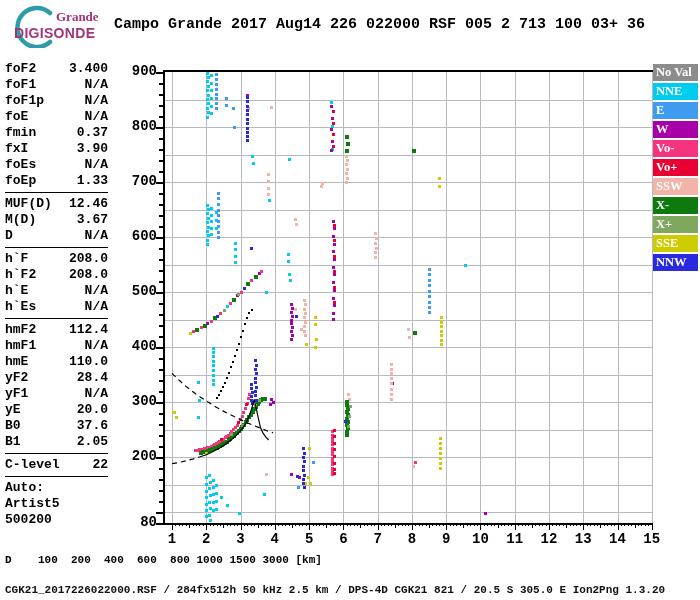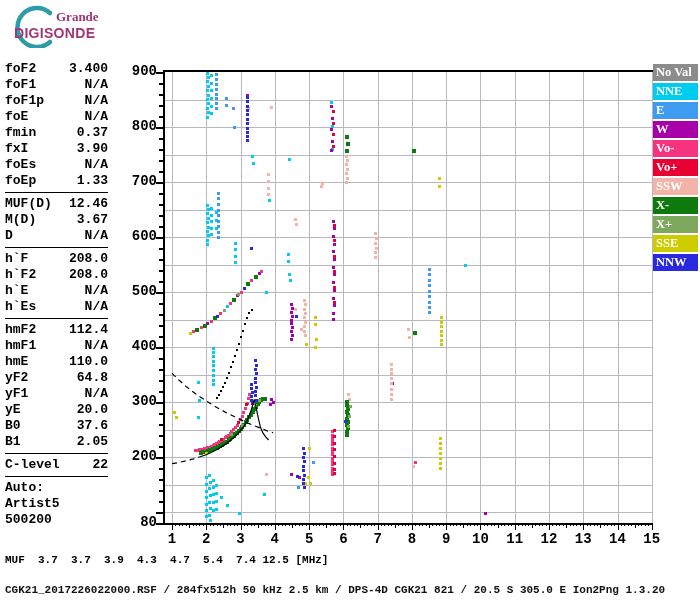--- a/index.html
+++ b/index.html
@@ -45,20 +45,21 @@
 
 <div id="logo">
   <svg width="50" height="44" viewBox="0 0 50 44">
     <path d="M46 9 A19.5 19.5 0 1 0 46 38" fill="none" stroke="#2D9CA8" stroke-width="4.5" stroke-linecap="round"></path>
   </svg>
   <div id="logo-top">Grande</div>
   <div id="logo-bot">DIGISONDE</div>
 </div>
 
 <div id="header">
+  <pre>Campo Grande 2017 Aug14 226 022000 RSF 005 2 713 100 03+ 36</pre>
 </div>
 
 <div id="params">
     <div class="prow">
       <span>foF2</span>
       <span>3.400</span>
     </div>
     <div class="prow">
       <span>foF1</span>
       <span>N/A</span>
@@ -125,21 +126,21 @@
     <div class="prow">
       <span>hmF1</span>
       <span>N/A</span>
     </div>
     <div class="prow">
       <span>hmE</span>
       <span>110.0</span>
     </div>
     <div class="prow">
       <span>yF2</span>
-      <span>64.8</span>
+      <span>28.4</span>
     </div>
     <div class="prow">
       <span>yF1</span>
       <span>N/A</span>
     </div>
     <div class="prow">
       <span>yE</span>
       <span>20.0</span>
     </div>
     <div class="prow">
@@ -875,16 +876,16 @@
     <div class="lgitem" style="background: rgb(245, 51, 127);">Vo-</div>
     <div class="lgitem" style="background: rgb(232, 0, 51);">Vo+</div>
     <div class="lgitem" style="background: rgb(242, 180, 168);">SSW</div>
     <div class="lgitem" style="background: rgb(14, 122, 14);">X-</div>
     <div class="lgitem" style="background: rgb(127, 168, 95);">X+</div>
     <div class="lgitem" style="background: rgb(204, 204, 0);">SSE</div>
     <div class="lgitem" style="background: rgb(41, 41, 224);">NNW</div>
   </div>
 
 <div id="dmuf">
-  <pre>MUF  3.7  3.7  3.9  4.3  4.7  5.4  7.4 12.5 [MHz]</pre>
+  <pre>D    100  200  400  600  800 1000 1500 3000 [km]</pre>
 </div>
 
 <pre id="footer">CGK21_2017226022000.RSF / 284fx512h 50 kHz 2.5 km / DPS-4D CGK21 821 / 20.5 S 305.0 E Ion2Png 1.3.20</pre>
 
 </body></html>

